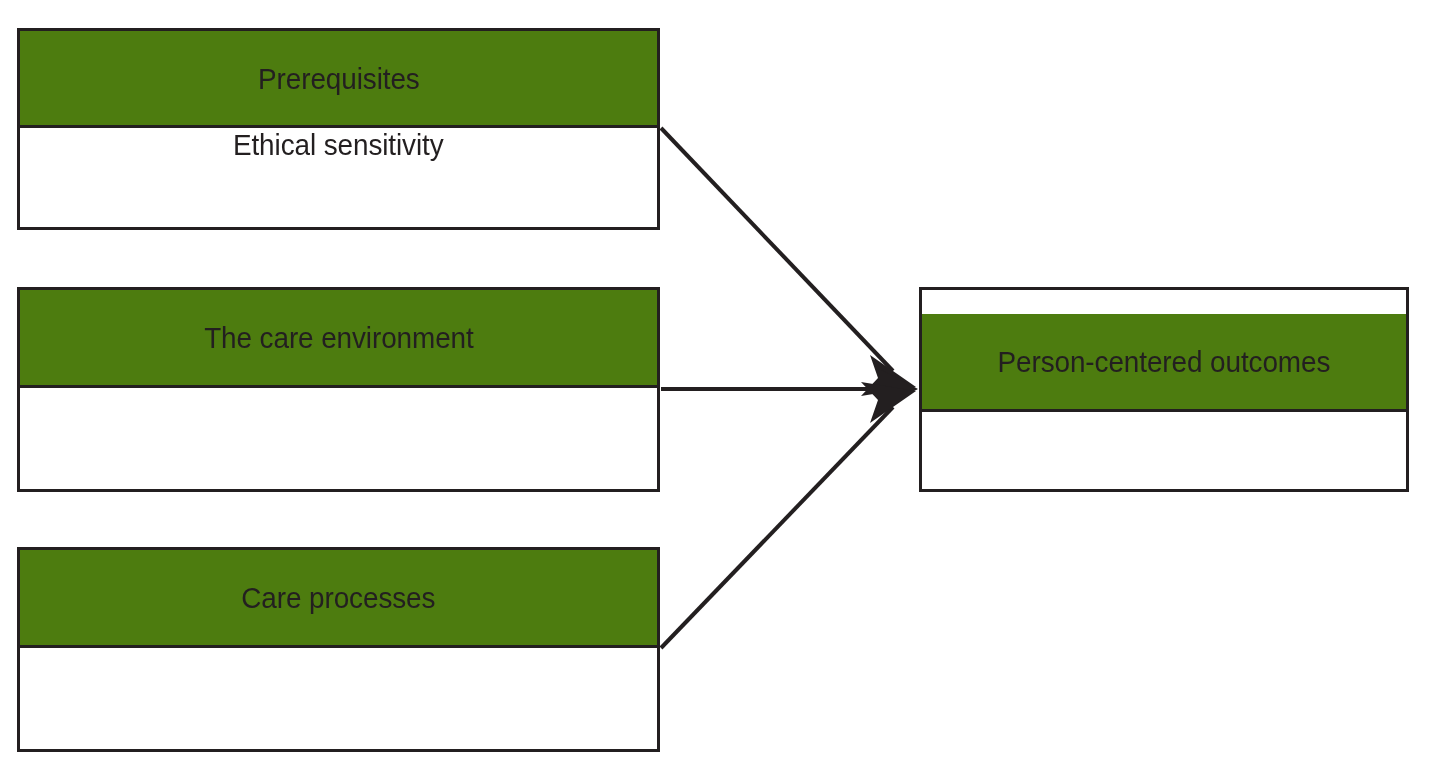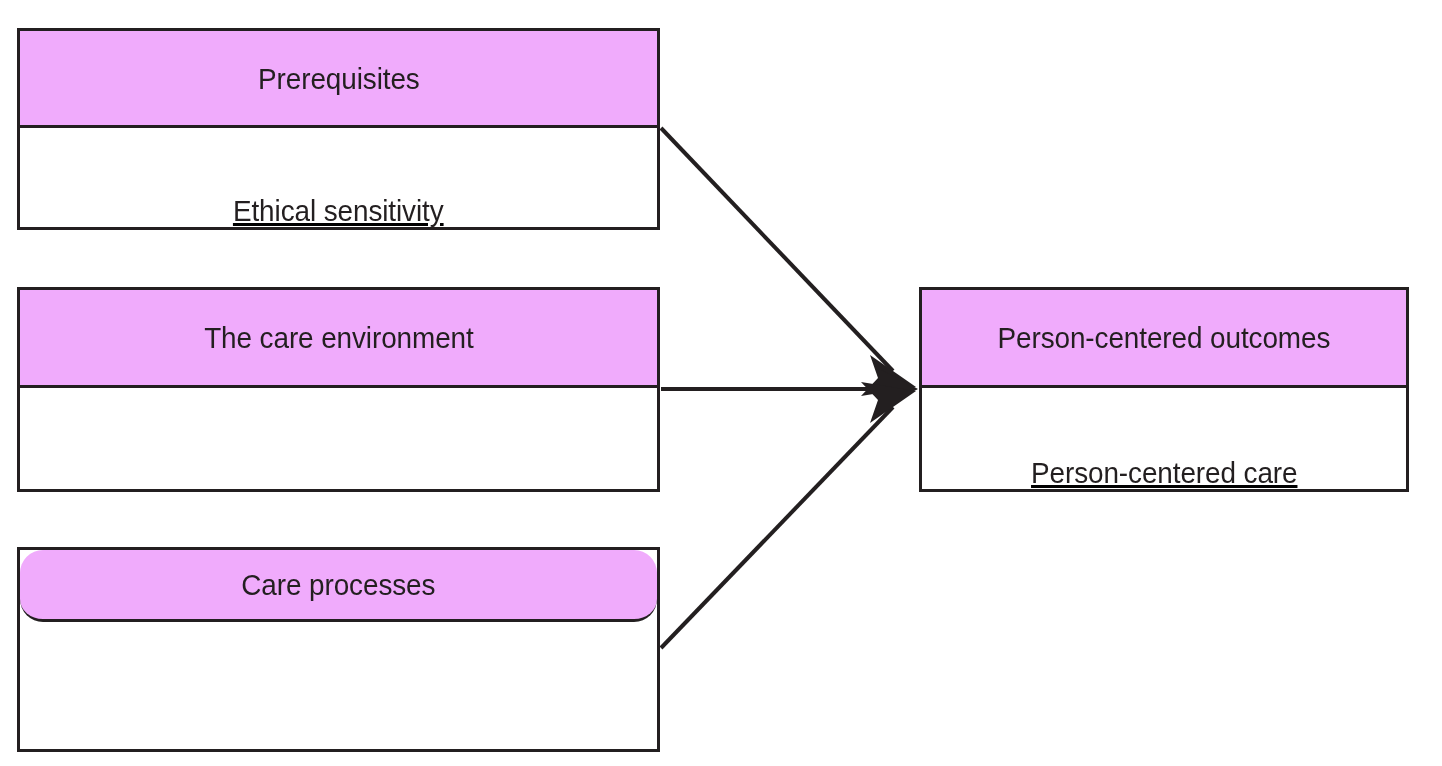--- a/index.html
+++ b/index.html
@@ -38,23 +38,22 @@
     box-sizing: border-box;
     display: flex;
     align-items: center;
     justify-content: center;
     border-bottom: 3px solid #231f20;
   }
   .box-body {
     box-sizing: border-box;
     flex: 1 1 auto;
     display: flex;
-    align-items: flex-end;
+    align-items: flex-start;
     justify-content: center;
-    text-decoration: underline;
   }
   .box-label {
     color: #231f20;
     font-family: "Liberation Sans", "DejaVu Sans", sans-serif;
     font-size: 30px;
     font-weight: 400;
     line-height: 1.1;
     letter-spacing: -0.1px;
     white-space: nowrap;
     text-align: center;
@@ -66,26 +65,26 @@
   }
 
   
   #box-prerequisites      { left: 17px;  top: 28px;  width: 643px; height: 202px; }
   #box-prerequisites .box-header { height: 97px; }
 
   #box-care-environment   { left: 17px;  top: 287px; width: 643px; height: 205px; }
   #box-care-environment .box-header { height: 98px; }
 
   #box-care-processes     { left: 17px;  top: 547px; width: 643px; height: 205px; }
-  #box-care-processes .box-header { height: 72px; border-radius: 23px; }
+  #box-care-processes .box-header { height: 98px; }
 
   #box-outcomes           { left: 919px; top: 287px; width: 490px; height: 205px; }
-  #box-outcomes .box-header { height: 98px; }
+  #box-outcomes .box-header { height: 98px; margin-top: 24px; }
 
-  .header-fill { background: #f0abfc; }
+  .header-fill { background: #4d7c0f; }
 </style>
 </head>
 <body>
 
 <div id="diagram-canvas">
 
   <svg id="connector-layer" viewBox="0 0 1442 766" width="1442" height="766" aria-hidden="true">
 
     <g>
       <line x1="661" y1="128" x2="893" y2="371" stroke="#231f20" stroke-width="4"></line>
@@ -121,18 +120,15 @@
   <div class="concept-box" id="box-care-processes">
     <div class="box-header header-fill">
       <span class="box-label">Care processes</span>
     </div>
   </div>
 
   <div class="concept-box" id="box-outcomes">
     <div class="box-header header-fill">
       <span class="box-label">Person-centered outcomes</span>
     </div>
-    <div class="box-body">
-      <span class="box-label">Person-centered care</span>
-    </div>
   </div>
 
 </div>
 
 </body></html>

